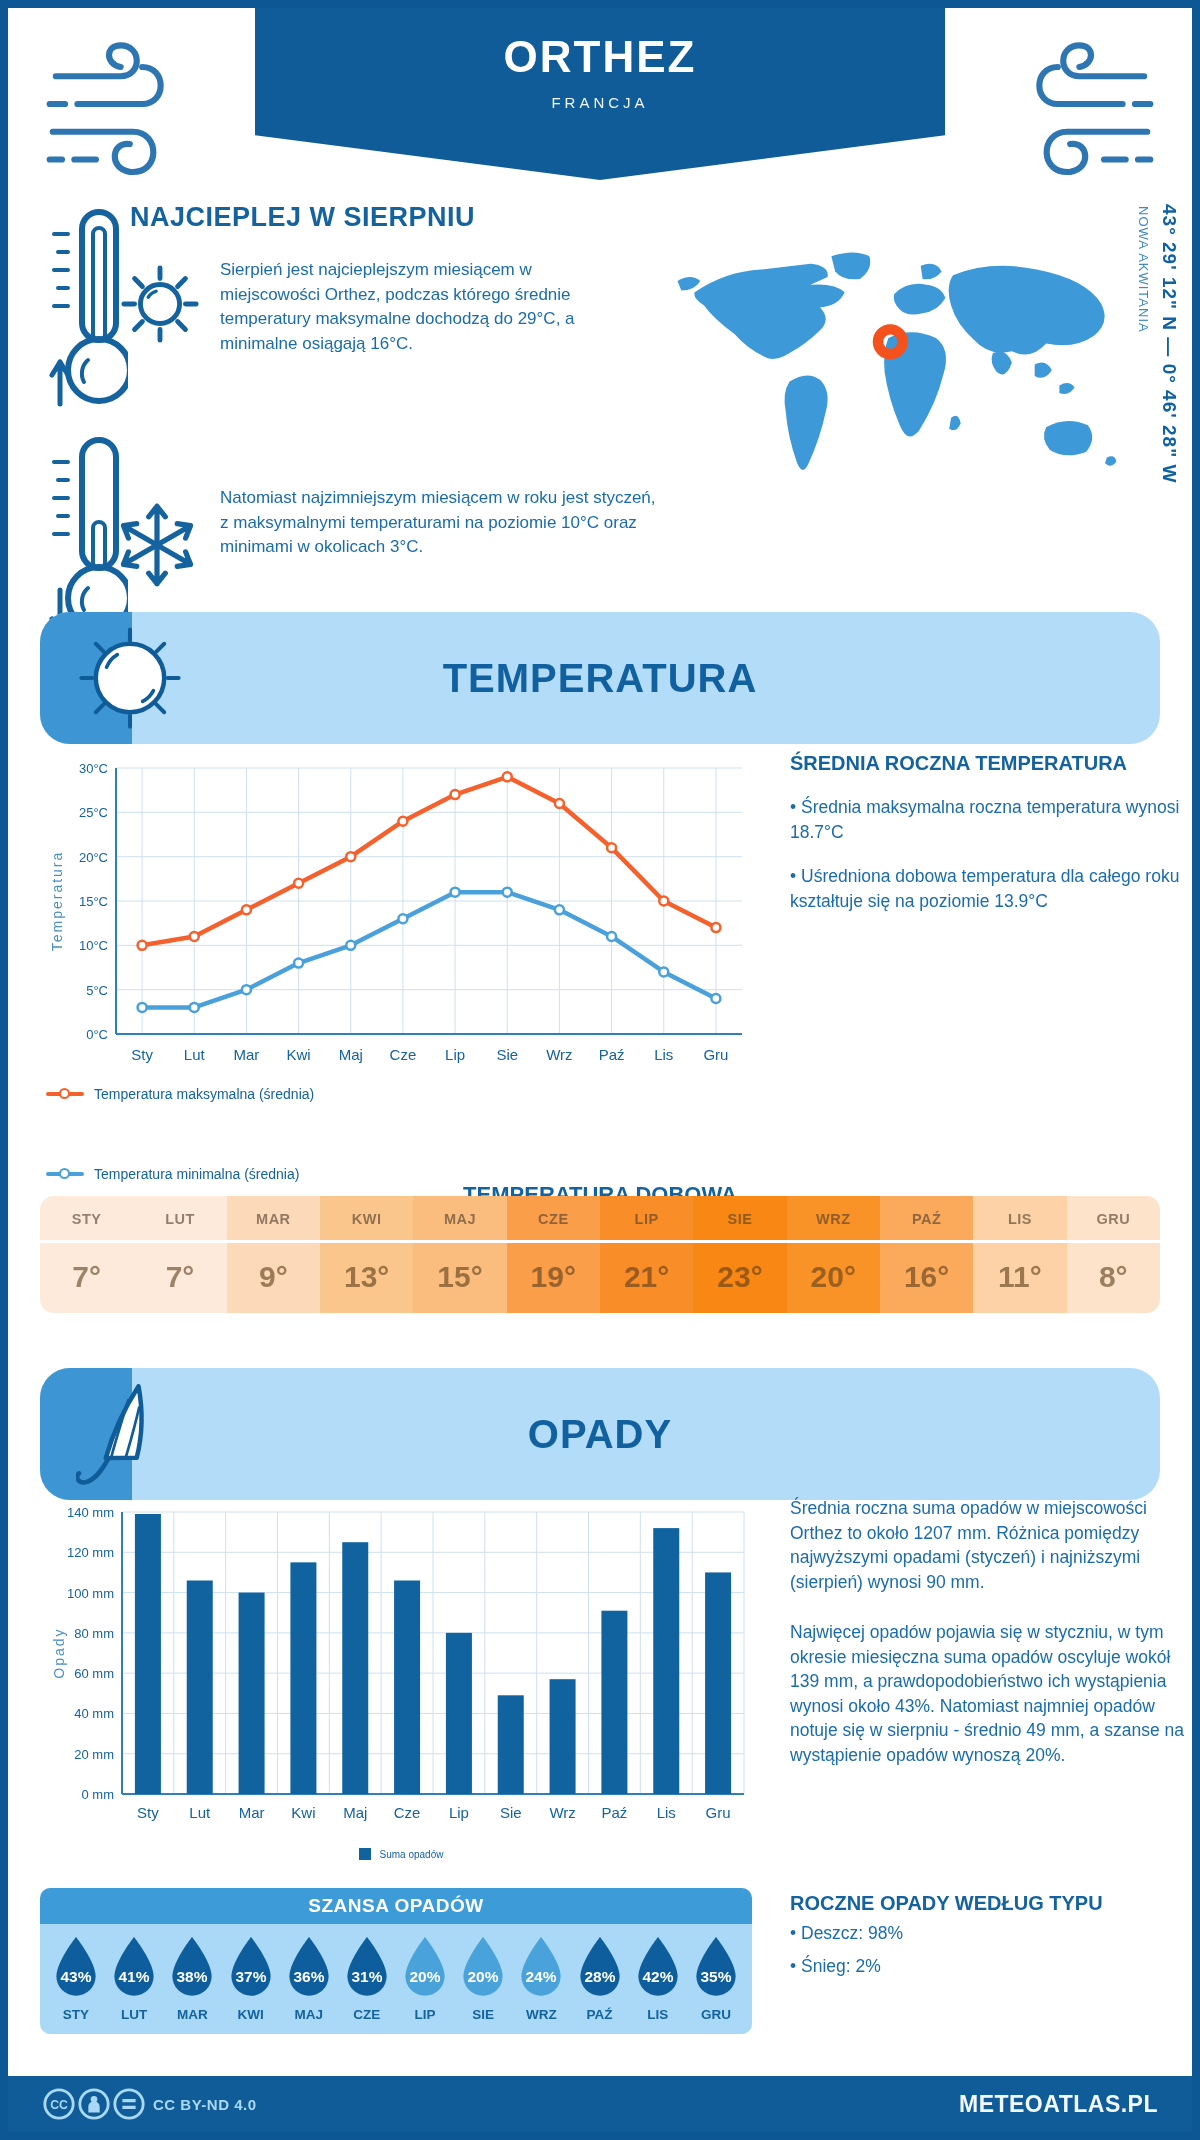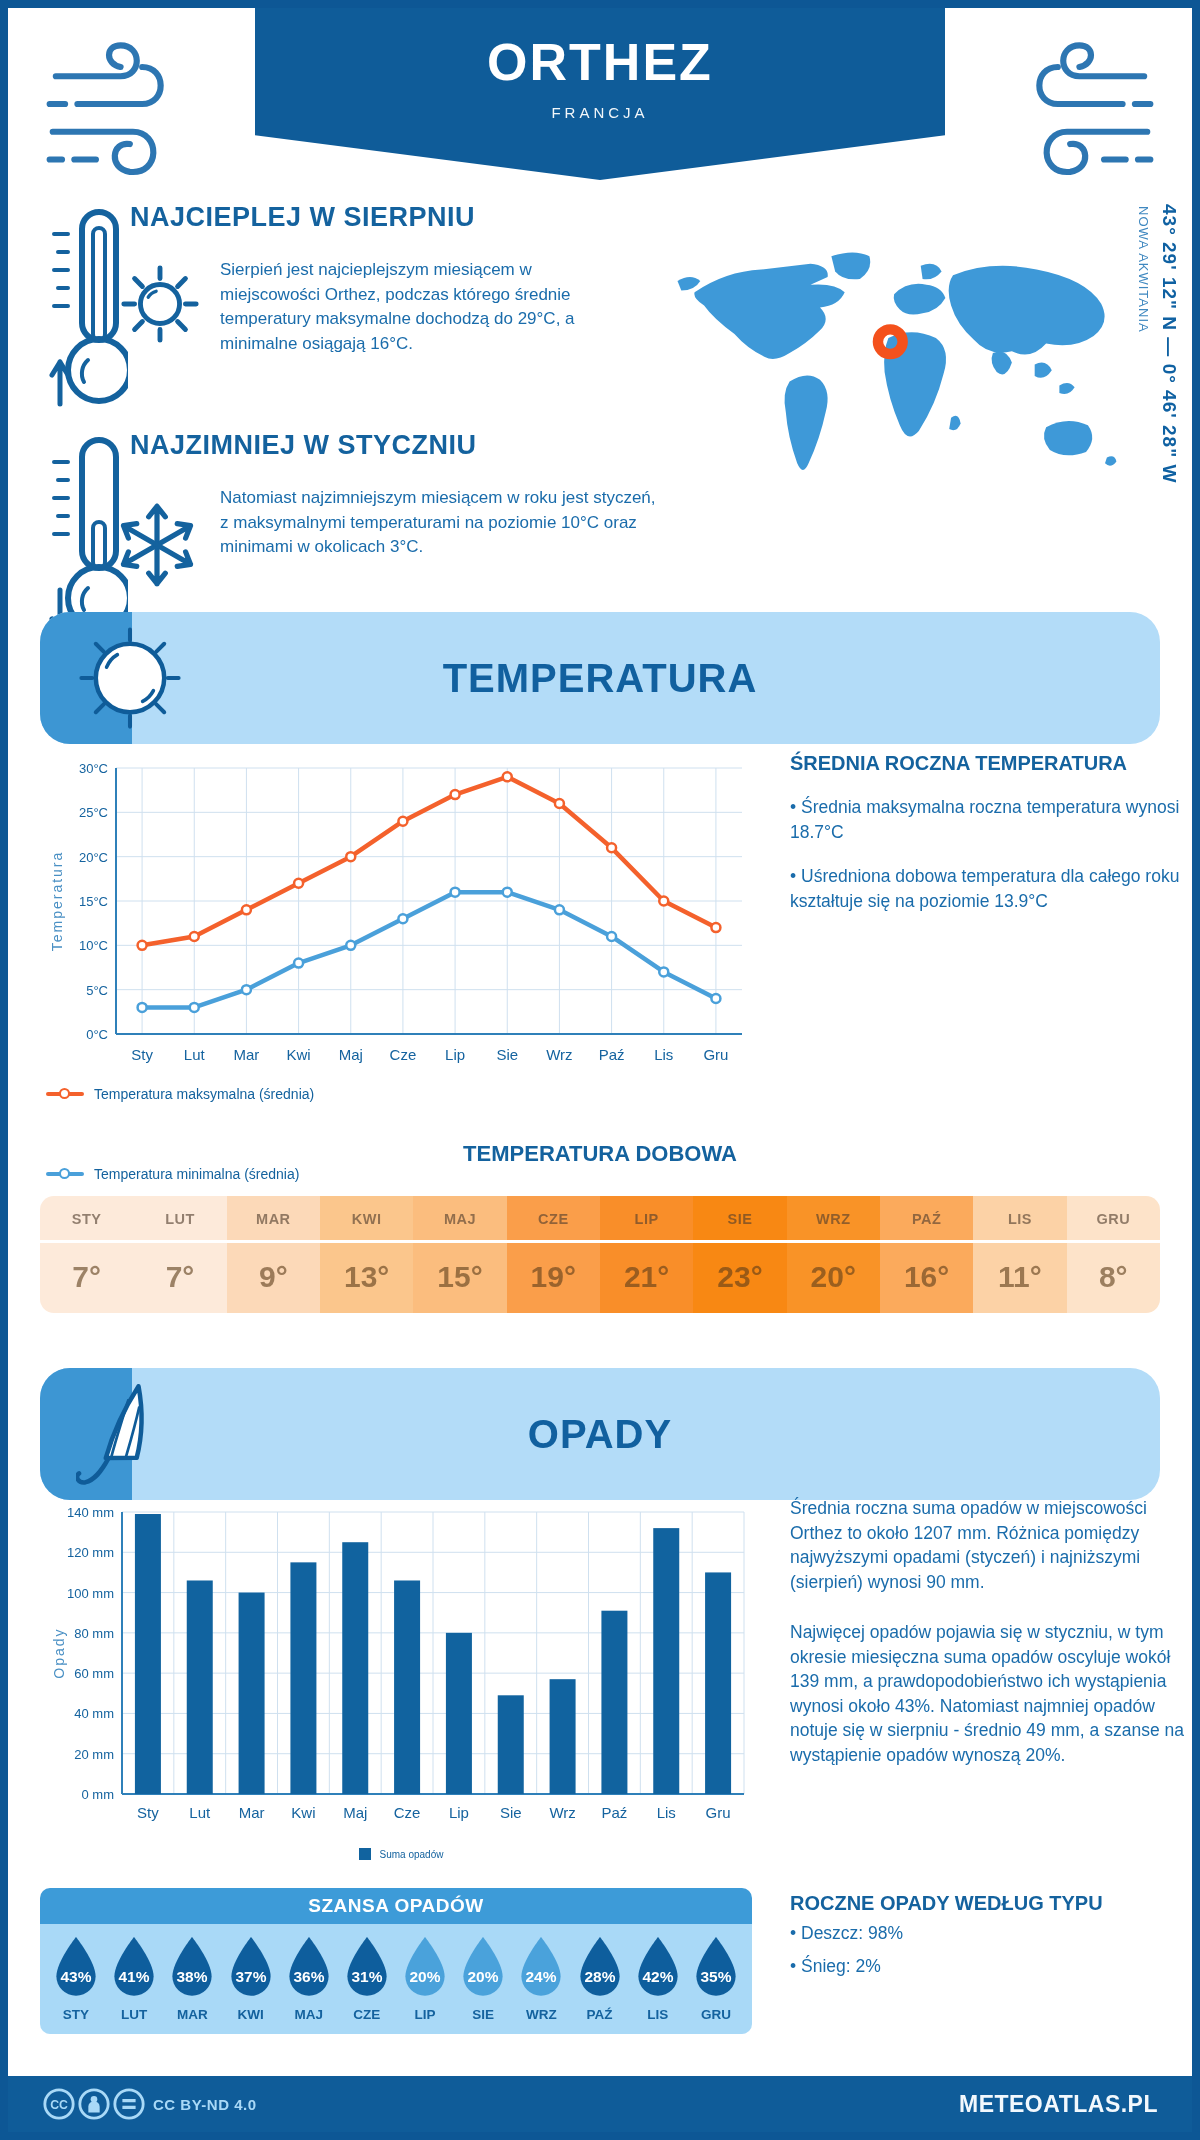--- a/index.html
+++ b/index.html
@@ -9,21 +9,21 @@
     font-family:"Liberation Sans", sans-serif; overflow:hidden;
   }
   .abs{position:absolute;}
 
   
   .header-banner{
     left:247px; top:0; width:690px; height:172px; background:#0f5c99;
     clip-path:polygon(0 0,100% 0,100% 74%,50% 100%,0 74%);
     text-align:center; color:#fff;
   }
-  .header-title{margin:0; padding-top:24px; font-size:52px; font-weight:bold; letter-spacing:2px;}
+  .header-title{margin:0; padding-top:24px; font-size:44px; font-weight:bold; letter-spacing:2px;}
   .header-sub{margin-top:12px; font-size:15px; letter-spacing:4px; color:rgba(255,255,255,.95);}
 
   .wind{width:200px; height:185px;}
   .wind-right{transform:scaleX(-1);}
 
   
   .hl-heading{font-size:27px; font-weight:bold; color:#14629e; letter-spacing:.5px;}
   .hl-text{font-size:17px; line-height:1.45; color:#1a6cab;}
 
   
@@ -128,21 +128,20 @@
     <path d="M6 28 h14 M10 46 h10 M6 64 h14 M10 82 h10 M6 100 h14" stroke-width="4"></path>
     <path d="M12 156 V198 M12 198 l-8 -13 M12 198 l8 -13" stroke-width="5"></path>
   </svg>
   <svg class="abs" style="left:102px; top:490px;" width="94" height="94" viewBox="0 0 90 90" fill="none" stroke="#14629e" stroke-width="5" stroke-linecap="round">
     <g id="flake-arm">
       <path d="M45 8 V82 M45 8 l-8 10 M45 8 l8 10 M45 82 l-8 -10 M45 82 l8 -10"></path>
     </g>
     <use href="#flake-arm" transform="rotate(60 45 45)"></use>
     <use href="#flake-arm" transform="rotate(120 45 45)"></use>
   </svg>
-  <div class="abs hl-heading" style="left:122px; top:422px;">NAJZIMNIEJ W STYCZNIU</div>
   <div class="abs hl-text" style="left:212px; top:478px; width:440px;">Natomiast najzimniejszym miesiącem w roku jest styczeń, z maksymalnymi temperaturami na poziomie 10°C oraz minimami w okolicach 3°C.</div>
 
   <svg class="abs" style="left:660px; top:198px;" width="475" height="336" viewBox="0 0 500 300">
     <g fill="#3e99d8">
       <path d="M28 64 Q60 42 98 40 L150 34 Q170 36 168 48 L150 56 Q176 54 186 64 Q180 78 160 80 Q172 92 160 104 Q146 118 128 128 Q112 138 102 132 Q84 124 70 108 Q48 92 38 78 Q26 70 28 64 Z"></path>
       <path d="M10 52 Q24 44 34 52 Q28 62 14 62 Z"></path>
       <path d="M172 26 Q196 18 212 26 Q216 40 202 50 Q184 52 176 42 Z"></path>
       <path d="M128 158 Q146 146 160 156 Q172 168 166 190 Q160 218 148 244 Q142 258 136 244 Q126 216 124 190 Q120 170 128 158 Z"></path>
       <path d="M238 66 Q252 52 272 56 Q288 58 292 70 Q284 84 268 86 Q252 90 244 82 Q236 74 238 66 Z"></path>
       <path d="M266 36 Q282 30 288 42 Q280 52 268 50 Z"></path>
@@ -258,21 +257,21 @@
       <span>Temperatura minimalna (średnia)</span>
     </div>
   </div>
 
   <div class="abs" style="left:782px; top:744px; width:392px;">
     <h3 class="stats-h">ŚREDNIA ROCZNA TEMPERATURA</h3>
     <p class="stats-p">• Średnia maksymalna roczna temperatura wynosi 18.7°C</p>
     <p class="stats-p">• Uśredniona dobowa temperatura dla całego roku kształtuje się na poziomie 13.9°C</p>
   </div>
 
-  <div class="abs dobowa-title" style="top:1133px;">TEMPERATURA DOBOWA</div>
+  <div class="abs dobowa-title" style="top:1174px;">TEMPERATURA DOBOWA</div>
   <div class="abs dobowa" style="top:1188px;" id="dobowa-table">
       <div class="dob-col" style="background: rgb(253, 234, 218);">
         <div class="dob-head">STY</div>
         <div class="dob-val">7°</div>
       </div>
       <div class="dob-col" style="background: rgb(253, 234, 218);">
         <div class="dob-head">LUT</div>
         <div class="dob-val">7°</div>
       </div>
       <div class="dob-col" style="background: rgb(252, 217, 184);">

